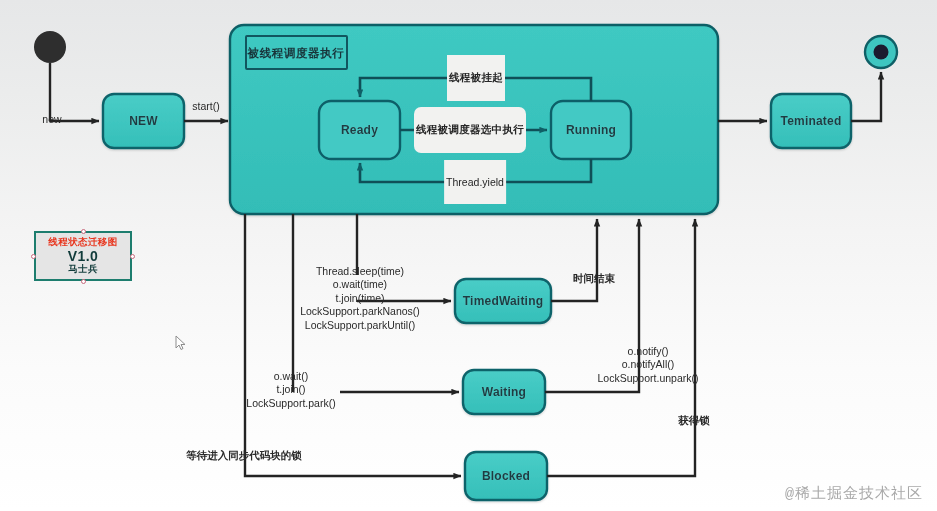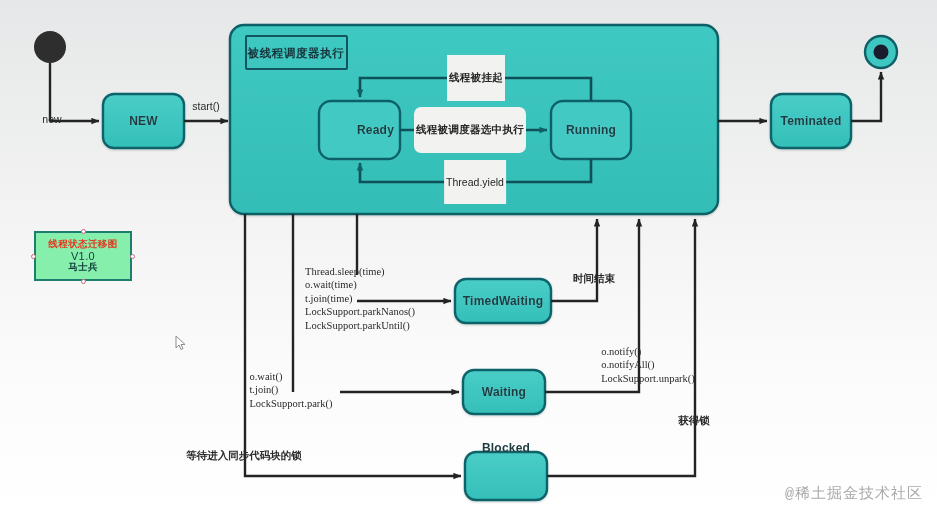--- a/index.html
+++ b/index.html
@@ -35,48 +35,47 @@
     position:absolute;
     font-size:10.5px;
     color:#2a2a2a;
     white-space:nowrap;
     transform:translate(-50%,-50%);
   }
   .multiline{
     position:absolute;
     font-size:10.5px;
     color:#2a2a2a;
-    text-align:left;
+    text-align:center;
     line-height:1.28;
     transform:translate(-50%,-50%);
     white-space:nowrap;
-    font-family:Liberation Serif, serif;
   }
   .multiline div{white-space:nowrap;}
   .composite-title{
     position:absolute;
     font-size:11.5px;
     font-weight:700;
     color:#18343a;
     letter-spacing:.6px;
     transform:translate(-50%,-50%);
     white-space:nowrap;
   }
   
   #legend{
     position:absolute;
     left:34px;top:231px;width:98px;height:50px;
-    background:#86efac;
+    background:#e5e5e5;
     border:2px solid #1d7d6e;
     box-sizing:border-box;
     display:flex;flex-direction:column;align-items:center;justify-content:center;
     line-height:1.15;
   }
   #legend .l1{font-size:9.5px;font-weight:700;color:#e8341c;letter-spacing:.4px;}
-  #legend .l2{font-size:11px;font-weight:400;color:#103b3a;letter-spacing:.4px;}
+  #legend .l2{font-size:14px;font-weight:700;color:#103b3a;letter-spacing:.4px;}
   #legend .l3{font-size:9.5px;font-weight:700;color:#103b3a;letter-spacing:.4px;}
   .handle{
     position:absolute;width:5px;height:5px;border-radius:50%;
     background:#ffffff;border:1px solid #c76a7e;box-sizing:border-box;
   }
   #watermark{
     position:absolute;right:14px;bottom:8px;
     font-family:Liberation Mono, monospace;
     font-size:15px;color:#9a9a9a;letter-spacing:1px;opacity:.85;
     white-space:nowrap;
@@ -190,26 +189,26 @@
       <path d="M545,392 L639,392 L639,219" stroke="#232323" stroke-width="2.4" fill="none" marker-end="url(#arrow)"></path>
     </g>
     <g>
       <path d="M547,476 L695,476 L695,219" stroke="#232323" stroke-width="2.4" fill="none" marker-end="url(#arrow)"></path>
     </g>
   </svg>
 
   <div class="composite-title" style="left:296px;top:53px;">被线程调度器执行</div>
 
   <div class="state-text" style="left:143.5px;top:121px;">NEW</div>
-  <div class="state-text" style="left:359.5px;top:130px;margin-left:16px;">Ready</div>
+  <div class="state-text" style="left:359.5px;top:130px;">Ready</div>
   <div class="state-text" style="left:591px;top:130px;">Running</div>
   <div class="state-text" style="left:811px;top:121px;">Teminated</div>
   <div class="state-text" style="left:503px;top:301px;">TimedWaiting</div>
   <div class="state-text" style="left:504px;top:392px;">Waiting</div>
-  <div class="state-text" style="left:506px;top:448px;">Blocked</div>
+  <div class="state-text" style="left:506px;top:476px;">Blocked</div>
 
   <div class="plain-label" style="left:52px;top:119px;">new</div>
   <div class="plain-label" style="left:206px;top:106px;">start()</div>
 
   <div class="edge-label cjk" style="left:476px;top:78px;">线程被挂起</div>
   <div class="edge-label cjk" style="left:470px;top:130px;border-radius:7px;">线程被调度器选中执行</div>
   <div class="edge-label" style="left:475px;top:182px;">Thread.yield</div>
 
   <div class="multiline" style="left:360px;top:299px;">
     <div>Thread.sleep(time)</div>

